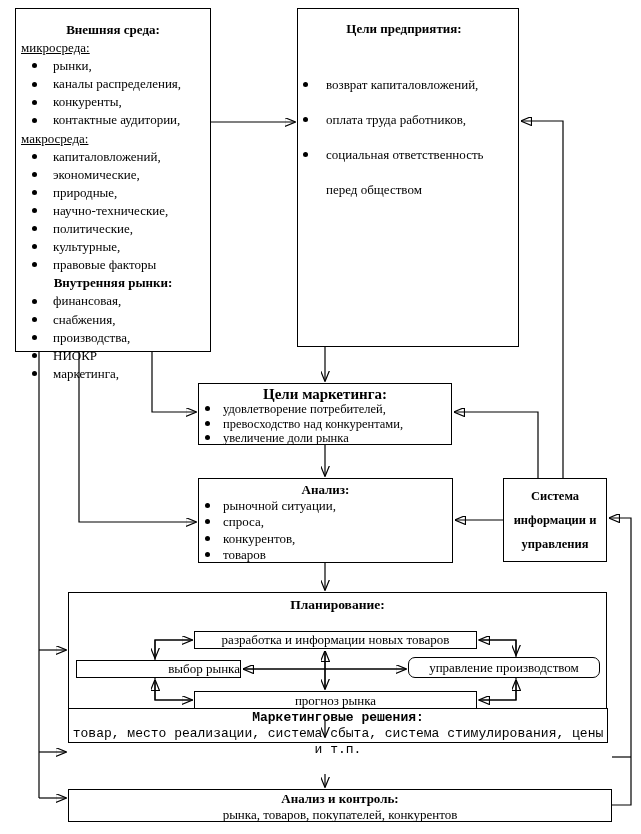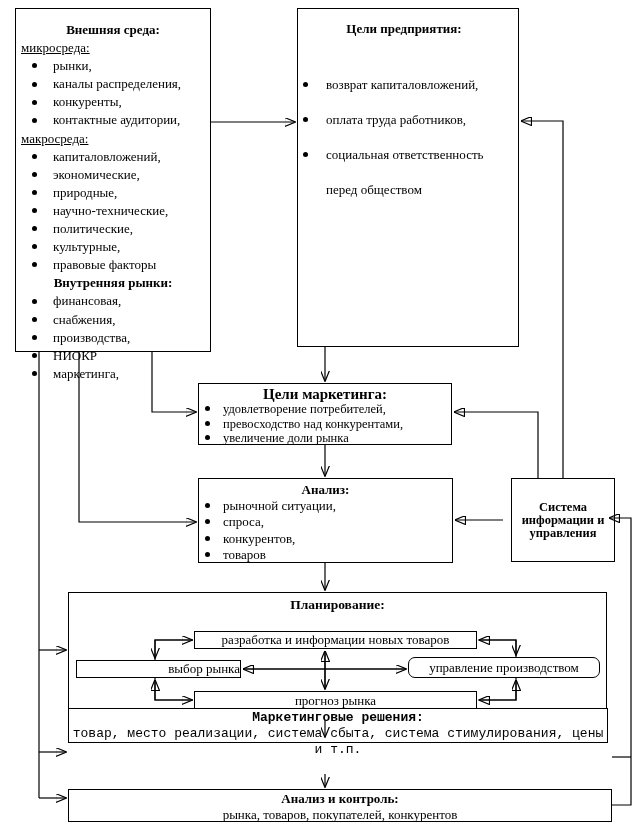--- a/index.html
+++ b/index.html
@@ -31,21 +31,21 @@
   .mkt li::before{left:6px;top:4px;}
 
   
   .ana{left:198px;top:478px;width:255px;height:85px;font-size:13px;padding-top:2px;}
   .ana .title{line-height:17px;}
   .ana li{padding-left:24px;line-height:16.3px;}
   .ana li::before{left:6px;top:5px;}
 
   
   .sys{left:503px;top:478px;width:104px;height:84px;display:flex;align-items:center;justify-content:center;
-       font-size:12.5px;font-weight:bold;text-align:center;line-height:13px;margin-left:8px;}
+       font-size:12.5px;font-weight:bold;text-align:center;line-height:24px;}
 
   
   .plan{left:68px;top:592px;width:539px;height:128px;font-size:13px;}
   .plan .title{padding-top:4px;font-size:13.5px;}
   .inner{position:absolute;border:1px solid #000;background:#fff;box-sizing:border-box;
          display:flex;align-items:center;justify-content:center;font-size:13px;}
   .np{left:194px;top:631px;width:283px;height:18px;}
   .mc{left:76px;top:660px;width:165px;height:18px;justify-content:flex-end;}
   .pm{left:408px;top:657px;width:192px;height:21px;border-radius:7px;}
   .mf{left:194px;top:691px;width:283px;height:19px;}

